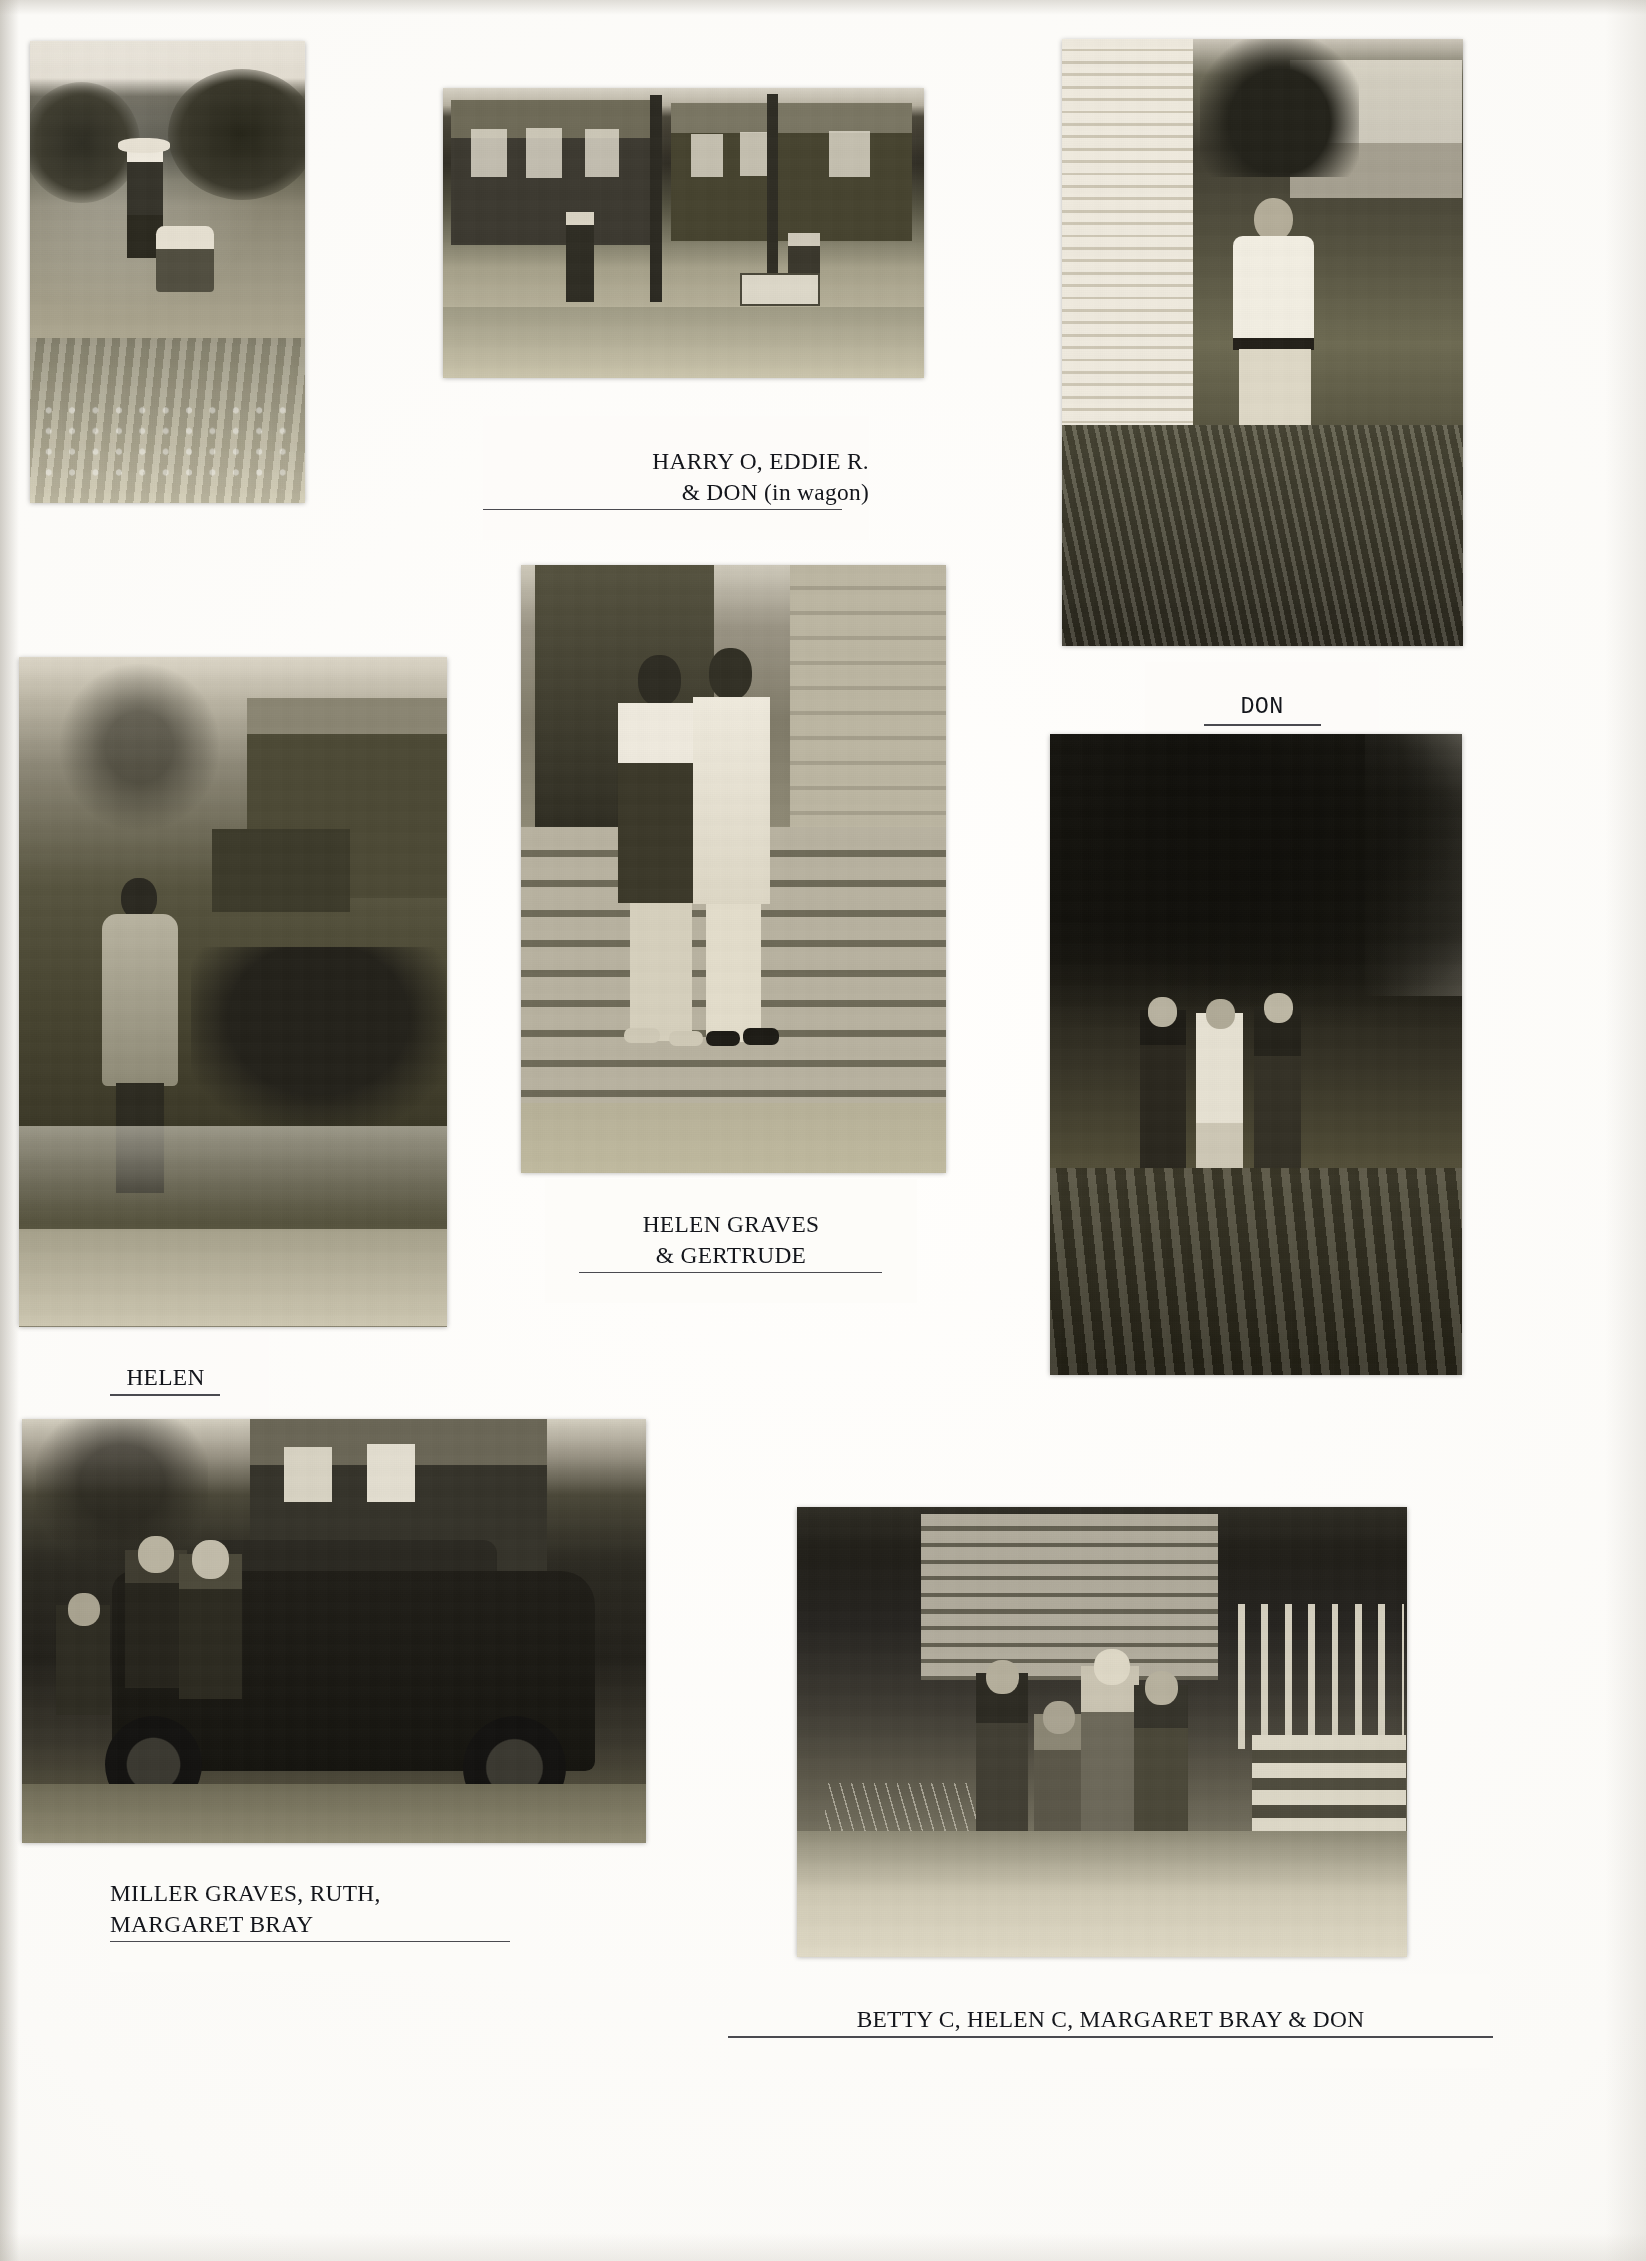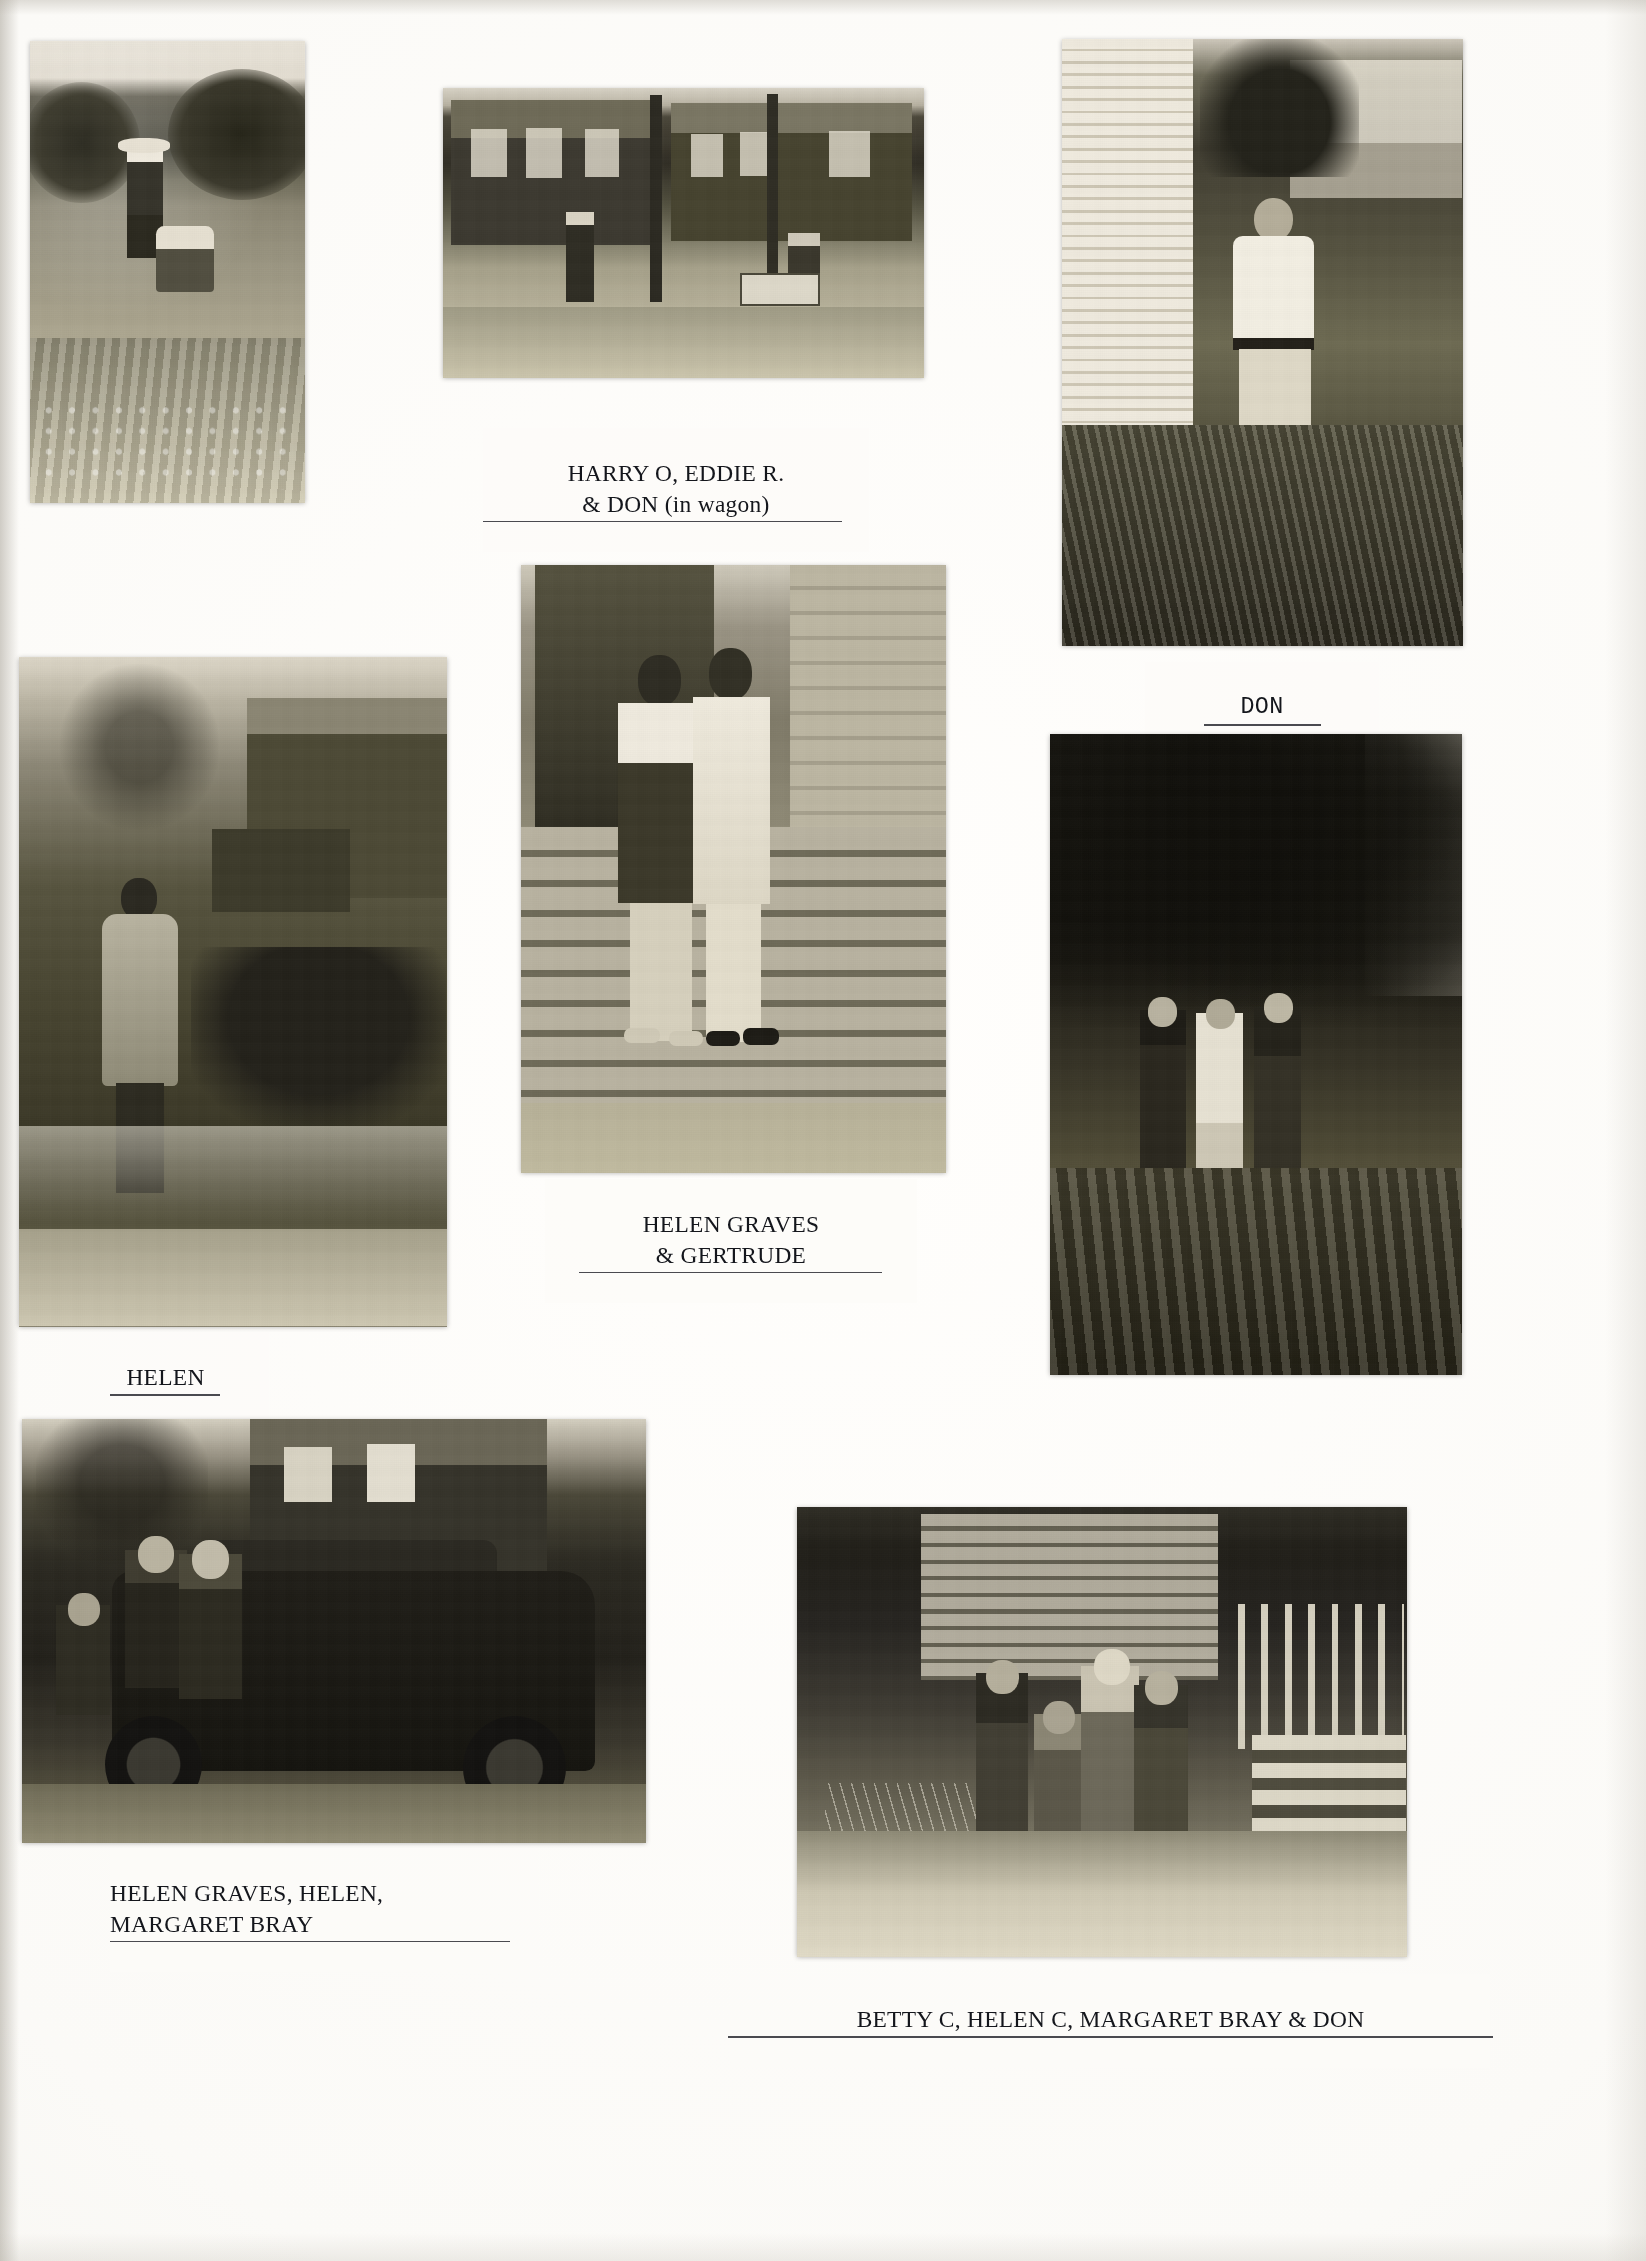--- a/index.html
+++ b/index.html
@@ -300,21 +300,21 @@
     <div class="win" style="left:297px; top:44px; width:32px; height:44px;"></div>
     <div class="win" style="left:386px; top:43px; width:41px; height:46px;"></div>
     <div class="trunk1"></div>
     <div class="trunk2"></div>
     <div class="figA"></div>
     <div class="figB"></div>
     <div class="wagon"></div>
     <div class="walk"></div>
     <div class="grain"></div>
   </div>
-  <div class="caption" style="left:483px; top:428px; width:386px; text-align:center;">
+  <div class="caption" style="left:483px; top:416px; width:386px; text-align:right;">
     <span>HARRY O, EDDIE R.
 &amp; DON (in wagon)</span>
     <span class="underline-rule" style="width:359px;"></span>
   </div>
 
   <div class="photo" id="photo-don">
     <div class="siding"></div>
     <div class="bldg-bg"></div>
     <div class="tree"></div>
     <div class="boy-head"></div>
@@ -394,21 +394,21 @@
     <div class="p3"></div>
     <div class="p3h"></div>
     <div class="p1"></div>
     <div class="p1h"></div>
     <div class="p2"></div>
     <div class="p2h"></div>
     <div class="ground"></div>
     <div class="grain"></div>
   </div>
   <div class="caption" style="left:110px; top:1848px; width:428px; text-align:left;">
-    <span>HELEN GRAVES, HELEN,
+    <span>MILLER GRAVES, RUTH,
 MARGARET BRAY</span>
     <span class="underline-rule" style="width:400px;"></span>
   </div>
 
   <div class="photo" id="photo-betty">
     <div class="porch"></div>
     <div class="rail"></div>
     <div class="stairs"></div>
     <div class="twigs"></div>
     <div class="kid1"></div>

